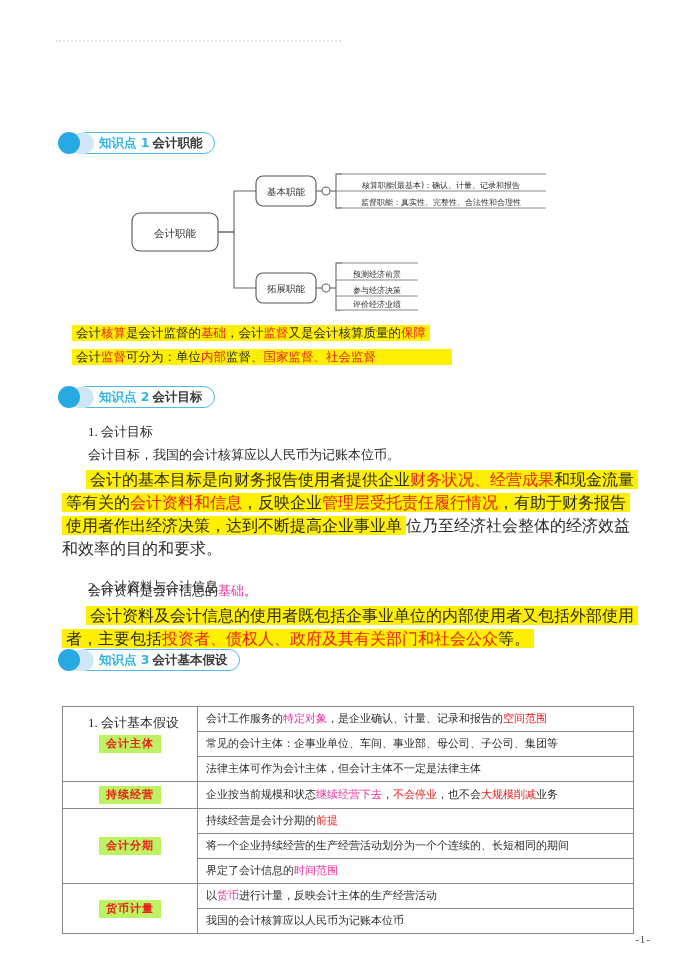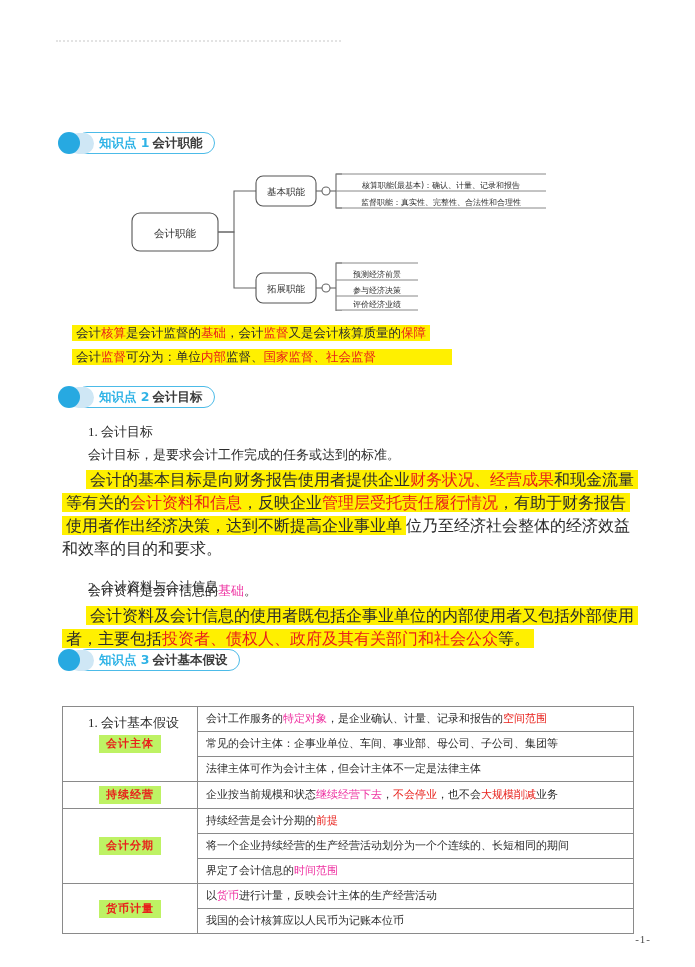--- a/index.html
+++ b/index.html
@@ -263,21 +263,21 @@
   <div class="kp-heading" style="top:384px;">
     <span class="kp-dot"></span>
     <span class="kp-dot-ghost"></span>
     <span class="kp-pill">
       <span class="kp-num">知识点 2</span>
       <span class="kp-label">会计目标</span>
     </span>
   </div>
 
   <div class="para" style="left:88px; top:421px;">1. 会计目标</div>
-  <div class="para" style="left:88px; top:444px;">会计目标，是要求会计工作完成的任务或达到的标准。</div>
+  <div class="para" style="left:88px; top:444px;">会计目标，我国的会计核算应以人民币为记账本位币。</div>
 
   <div class="flow" style="top:468px;">
     <span style="display:inline-block;width:24px;"></span><span class="hl"><span>会计的基本目标是向财务报告使用者提供企业</span><span class="r">财务状况、经营成果</span><span>和现金流量等有关的</span><span class="r">会计资料和信息</span><span>，反映企业</span><span class="r">管理层受托责任履行情况</span><span>，有助于财务报告使用者作出经济决策，达到不断提高企业事业单</span></span><span>位乃至经济社会整体的经济效益和效率的目的和要求。</span>
   </div>
 
   <div class="para" style="left:88px; top:576px;">2. 会计资料与会计信息</div>
 
   <div class="para" style="left:88px; top:580px;">
     <span>会计资料是会计信息的</span><span class="m">基础</span><span>。</span>
   </div>

